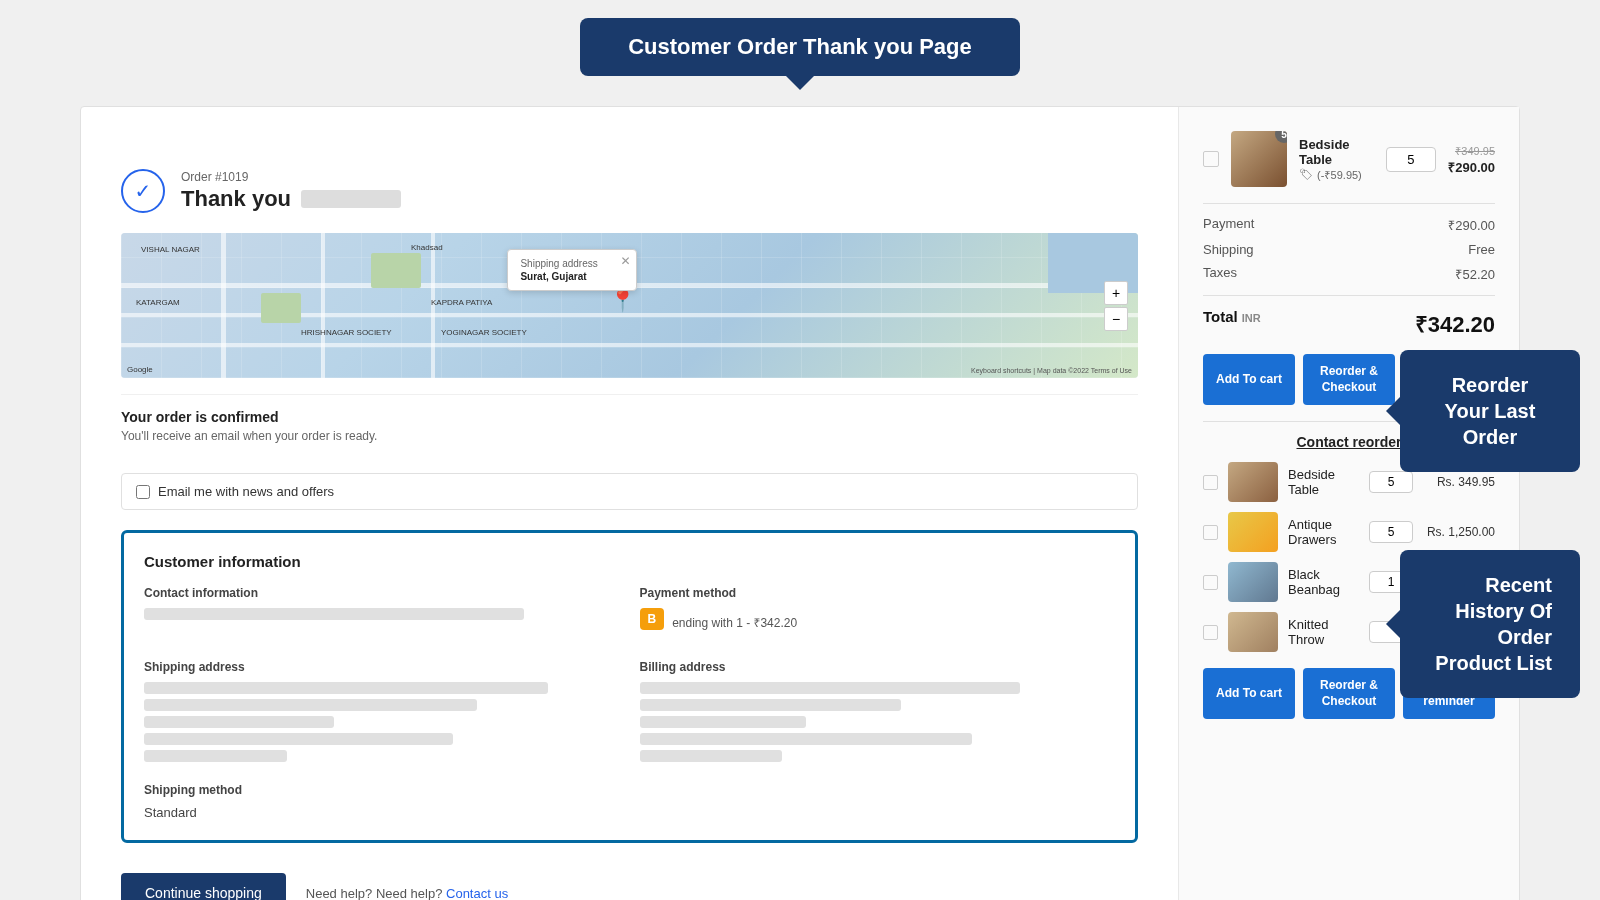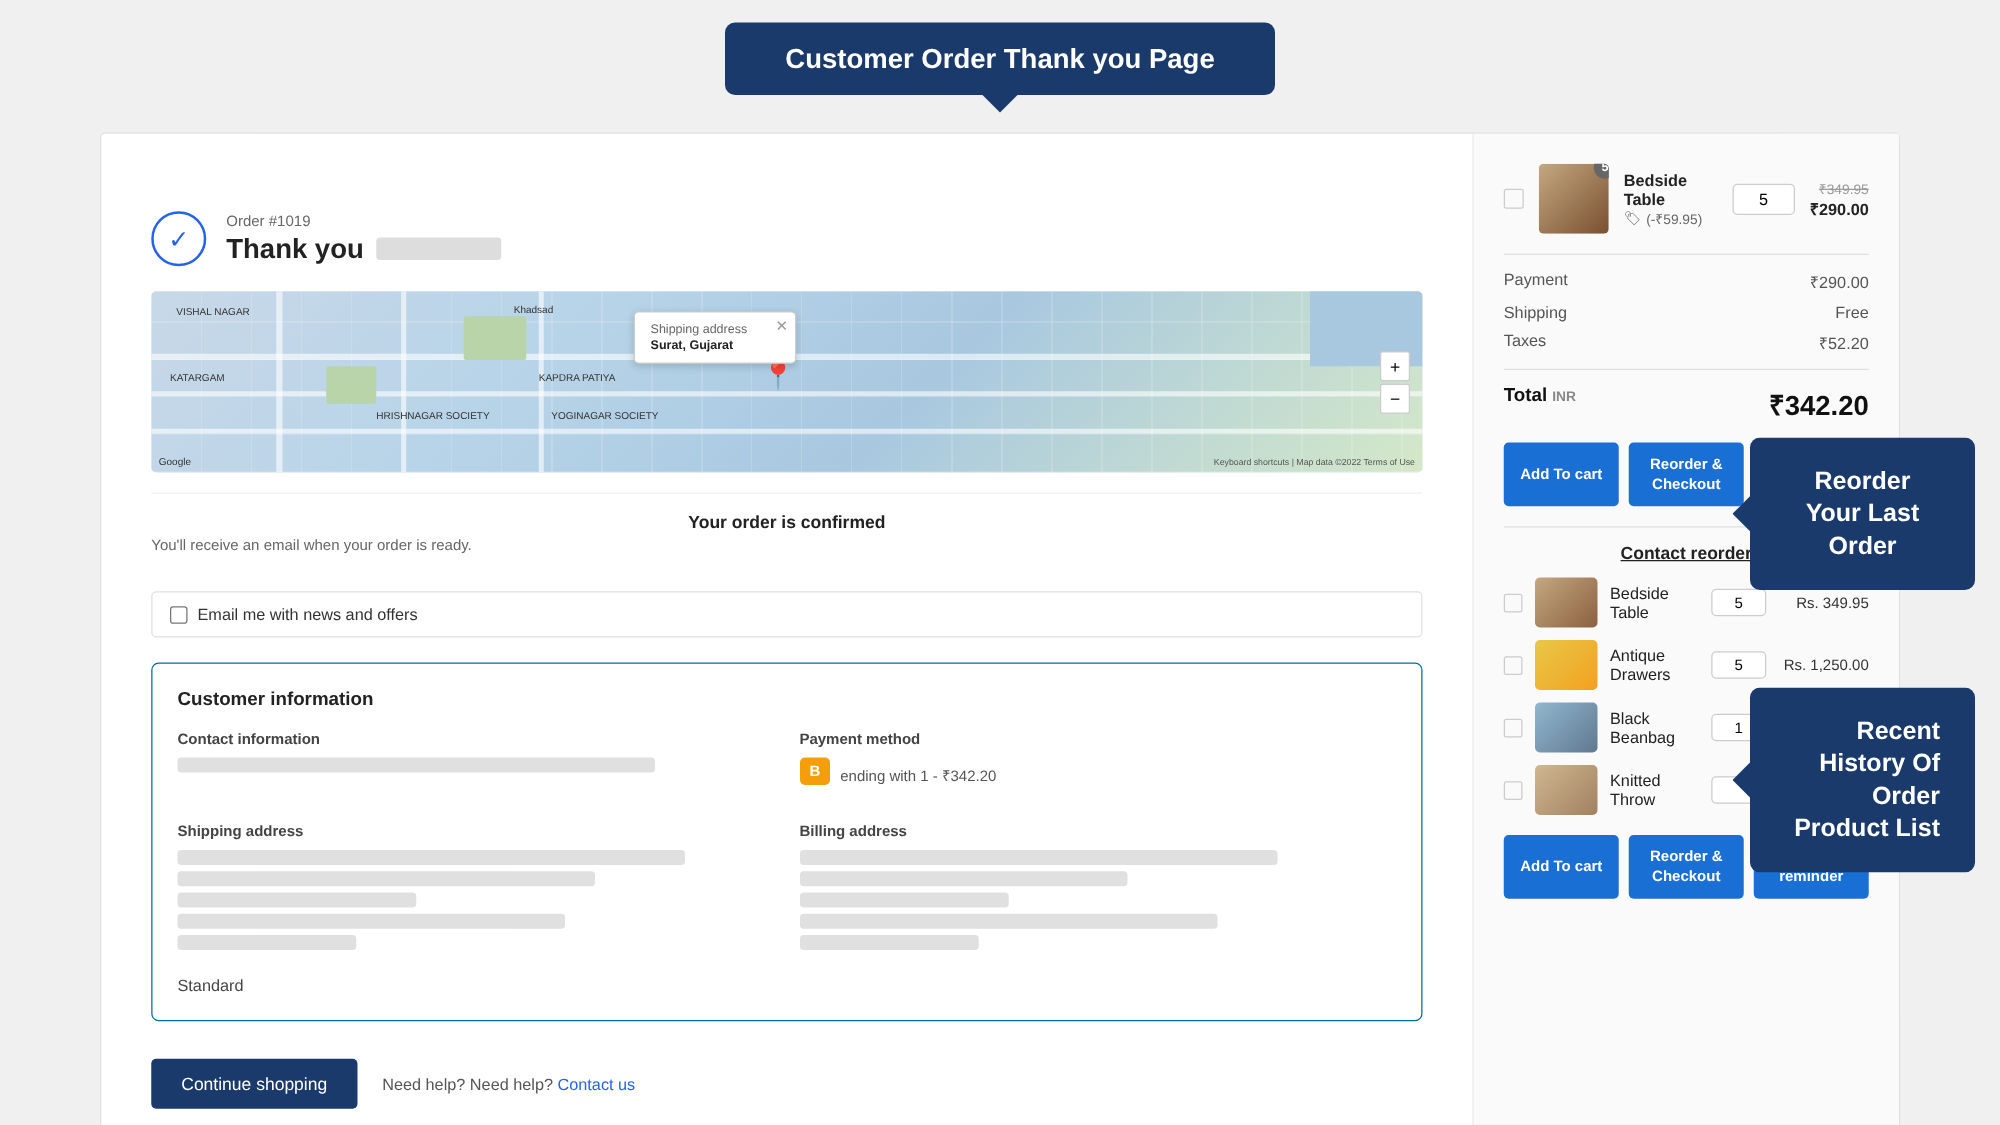--- a/index.html
+++ b/index.html
@@ -154,37 +154,37 @@
       font-size: 14px; cursor: pointer;
       border-radius: 2px;
     }
 
     .confirmed-section {
       background: white;
       padding: 14px 0;
       border-top: 1px solid #f0f0f0;
       margin-bottom: 16px;
     }
-    .confirmed-title { font-size: 14px; font-weight: 600; color: #222; margin-bottom: 4px; text-align: center; }
+    .confirmed-title { font-size: 14px; font-weight: 600; color: #222; margin-bottom: 4px; }
     .confirmed-sub { font-size: 12px; color: #666; }
 
     .email-opt {
       display: flex;
       align-items: center;
       gap: 8px;
       padding: 10px 14px;
       border: 1px solid #e0e0e0;
       border-radius: 4px;
       margin-bottom: 20px;
     }
     .email-opt input { width: 14px; height: 14px; }
     .email-opt label { font-size: 13px; color: #333; }
 
     .customer-info-box {
-      border: 1px solid #0369a1;
+      border: 3px solid #0369a1;
       border-radius: 6px;
       padding: 20px;
       margin-bottom: 20px;
     }
     .customer-info-title { font-size: 15px; font-weight: 600; color: #222; margin-bottom: 16px; }
     .info-grid { display: grid; grid-template-columns: 1fr 1fr; gap: 20px; }
     .info-col-title { font-size: 12px; font-weight: 600; color: #444; margin-bottom: 8px; }
     .info-blurred {
       height: 12px;
       background: #e0e0e0;
@@ -550,20 +550,21 @@
           <div class="info-col-title">Billing address</div>
           <div class="info-blurred" style="width:80%;"></div>
           <div class="info-blurred" style="width:55%;"></div>
           <div class="info-blurred" style="width:35%;"></div>
           <div class="info-blurred" style="width:70%;"></div>
           <div class="info-blurred" style="width:30%;"></div>
         </div>
       </div>
 
       <div class="shipping-method-section">
+        <div class="info-col-title">Shipping method</div>
         <div style="font-size:13px;color:#444;">Standard</div>
       </div>
     </div>
 
     <div class="continue-bar">
       <button class="btn-continue">Continue shopping</button>
       <span class="need-help">Need help? <span>Need help?</span>
         <a href="#" class="contact-link">Contact us</a>
       </span>
     </div>

